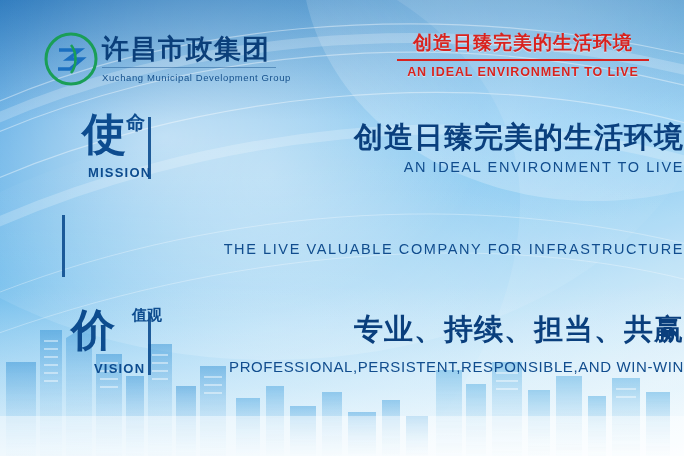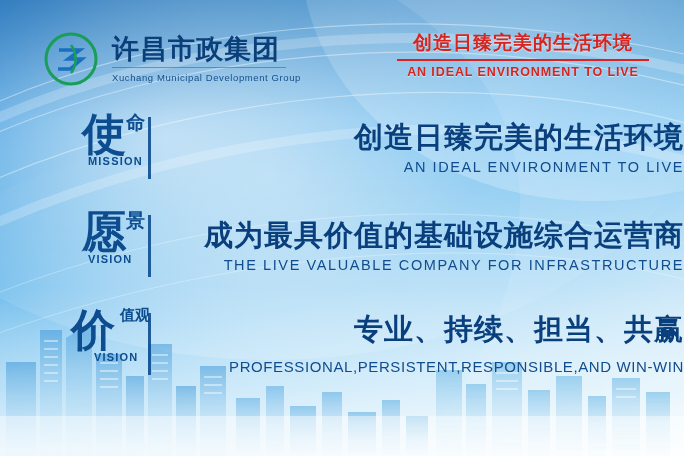--- a/index.html
+++ b/index.html
@@ -67,21 +67,21 @@
     pointer-events: none;
     opacity: 0.95;
   }
 
   
   .logo-row {
     position: absolute;
     left: 44px; top: 32px;
     display: flex;
     align-items: center;
-    gap: 14px;
+    gap: 4px;
   }
   .logo-mark {
     width: 54px; height: 54px;
     flex: 0 0 auto;
   }
   .logo-text {
     display: flex;
     flex-direction: column;
     justify-content: center;
   }
@@ -173,27 +173,27 @@
   .tag-cn .small {
     font-size: 19px;
     position: relative;
     top: -20px;
     left: 1px;
   }
   .tag-cn .small2 {
     font-size: 15px;
     position: relative;
     top: -25px;
-    left: 6px;
+    left: 18px;
     letter-spacing: 0;
   }
   .tag-en {
     position: absolute;
-    left: 30px; bottom: 17px;
-    font-size: 11px;
+    left: 30px; bottom: 4px;
+    font-size: 13px;
     font-weight: bold;
     color: #0d4c8f;
     letter-spacing: 1.2px;
   }
   .tag-en.wide { left: 36px; }
   .vbar {
     width: 3px;
     height: 62px;
     background: #0d4c8f;
     margin: 0 16px 0 4px;
@@ -358,29 +358,22 @@
         <div class="tag-en">MISSION</div>
       </div>
       <div class="vbar"></div>
       <div class="texts">
         <div class="txt-cn">创造日臻完美的生活环境</div>
         <div class="txt-en">AN IDEAL ENVIRONMENT TO LIVE</div>
       </div>
     </div>
 
     <div class="row vision">
-      <div class="tag">
-        <div class="tag-cn">
-          <span class="big">愿</span><span class="small">景</span>
-        </div>
-        <div class="tag-en">VISION</div>
-      </div>
       <div class="vbar"></div>
       <div class="texts">
-        <div class="txt-cn">成为最具价值的基础设施综合运营商</div>
         <div class="txt-en">THE LIVE VALUABLE COMPANY FOR INFRASTRUCTURE</div>
       </div>
     </div>
 
     <div class="row values">
       <div class="tag">
         <div class="tag-cn">
           <span class="big">价</span><span class="small2">值观</span>
         </div>
         <div class="tag-en wide">VISION</div>

